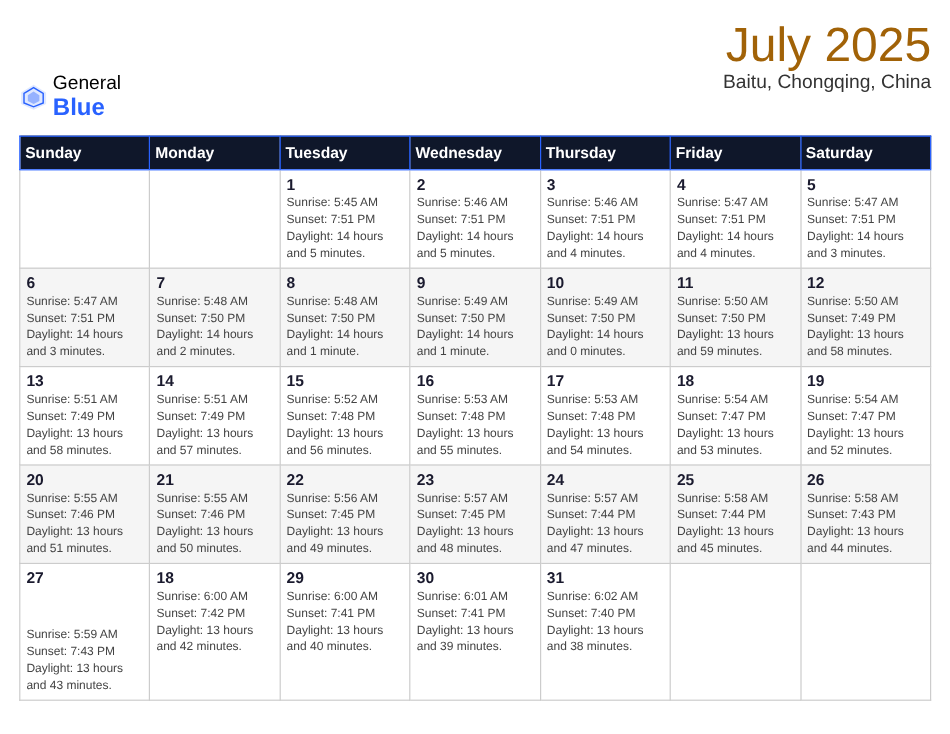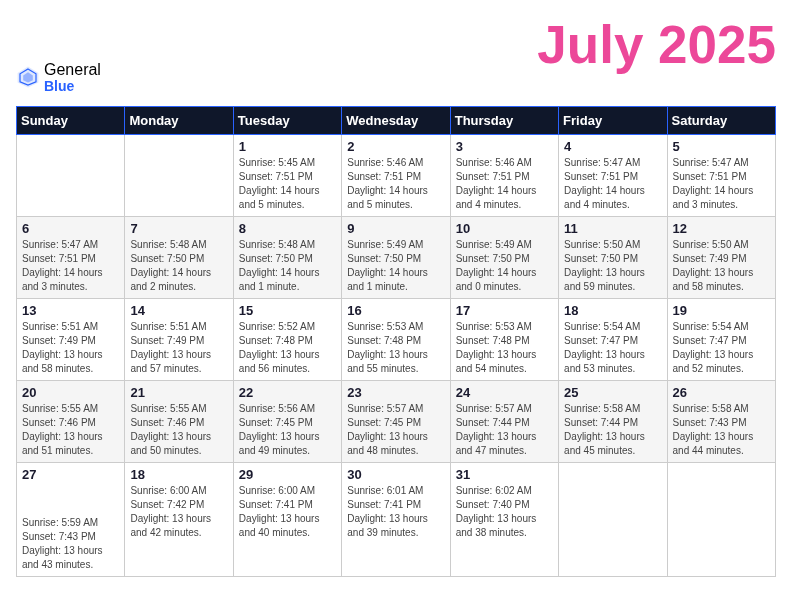--- a/index.html
+++ b/index.html
@@ -21,35 +21,35 @@
       align-items: center;
       gap: 4px;
       margin-top: 45px;
     }
     .logo-text {
       display: flex;
       flex-direction: column;
       line-height: 1.1;
     }
     .logo-blue {
-      font-size: 14px;
+      font-size: 20px;
       font-weight: bold;
       color: #2962ff;
     }
     .logo-icon {
       width: 24px;
       height: 24px;
     }
     .title-area {
       text-align: right;
     }
     .month-title {
-      font-size: 53px;
-      font-weight: bold;
-      color: #ec4899;
+      font-size: 40px;
+      font-weight: normal;
+      color: #a16207;
       line-height: 1.1;
     }
     .location-title {
       font-size: 16px;
       color: #333;
     }
     .calendar-table {
       width: 100%;
       border-collapse: collapse;
       border: 1px solid #ccc;
@@ -102,20 +102,21 @@
       <polygon points="15,5 25,11 25,21 15,25 5,21 5,11" fill="none" stroke="#2962ff" stroke-width="1.5"></polygon>
       <polygon points="15,9 21,13 21,19 15,22 9,19 9,13" fill="#2962ff" opacity="0.4"></polygon>
     </svg>
     <div class="logo-text">
       <span>General</span>
       <span class="logo-blue">Blue</span>
     </div>
   </div>
   <div class="title-area">
     <div class="month-title">July 2025</div>
+    <div class="location-title">Baitu, Chongqing, China</div>
   </div>
 </div>
 
 <table class="calendar-table">
   <thead>
     <tr>
     <th>Sunday</th>
         <th>Monday</th>
         <th>Tuesday</th>
         <th>Wednesday</th>

